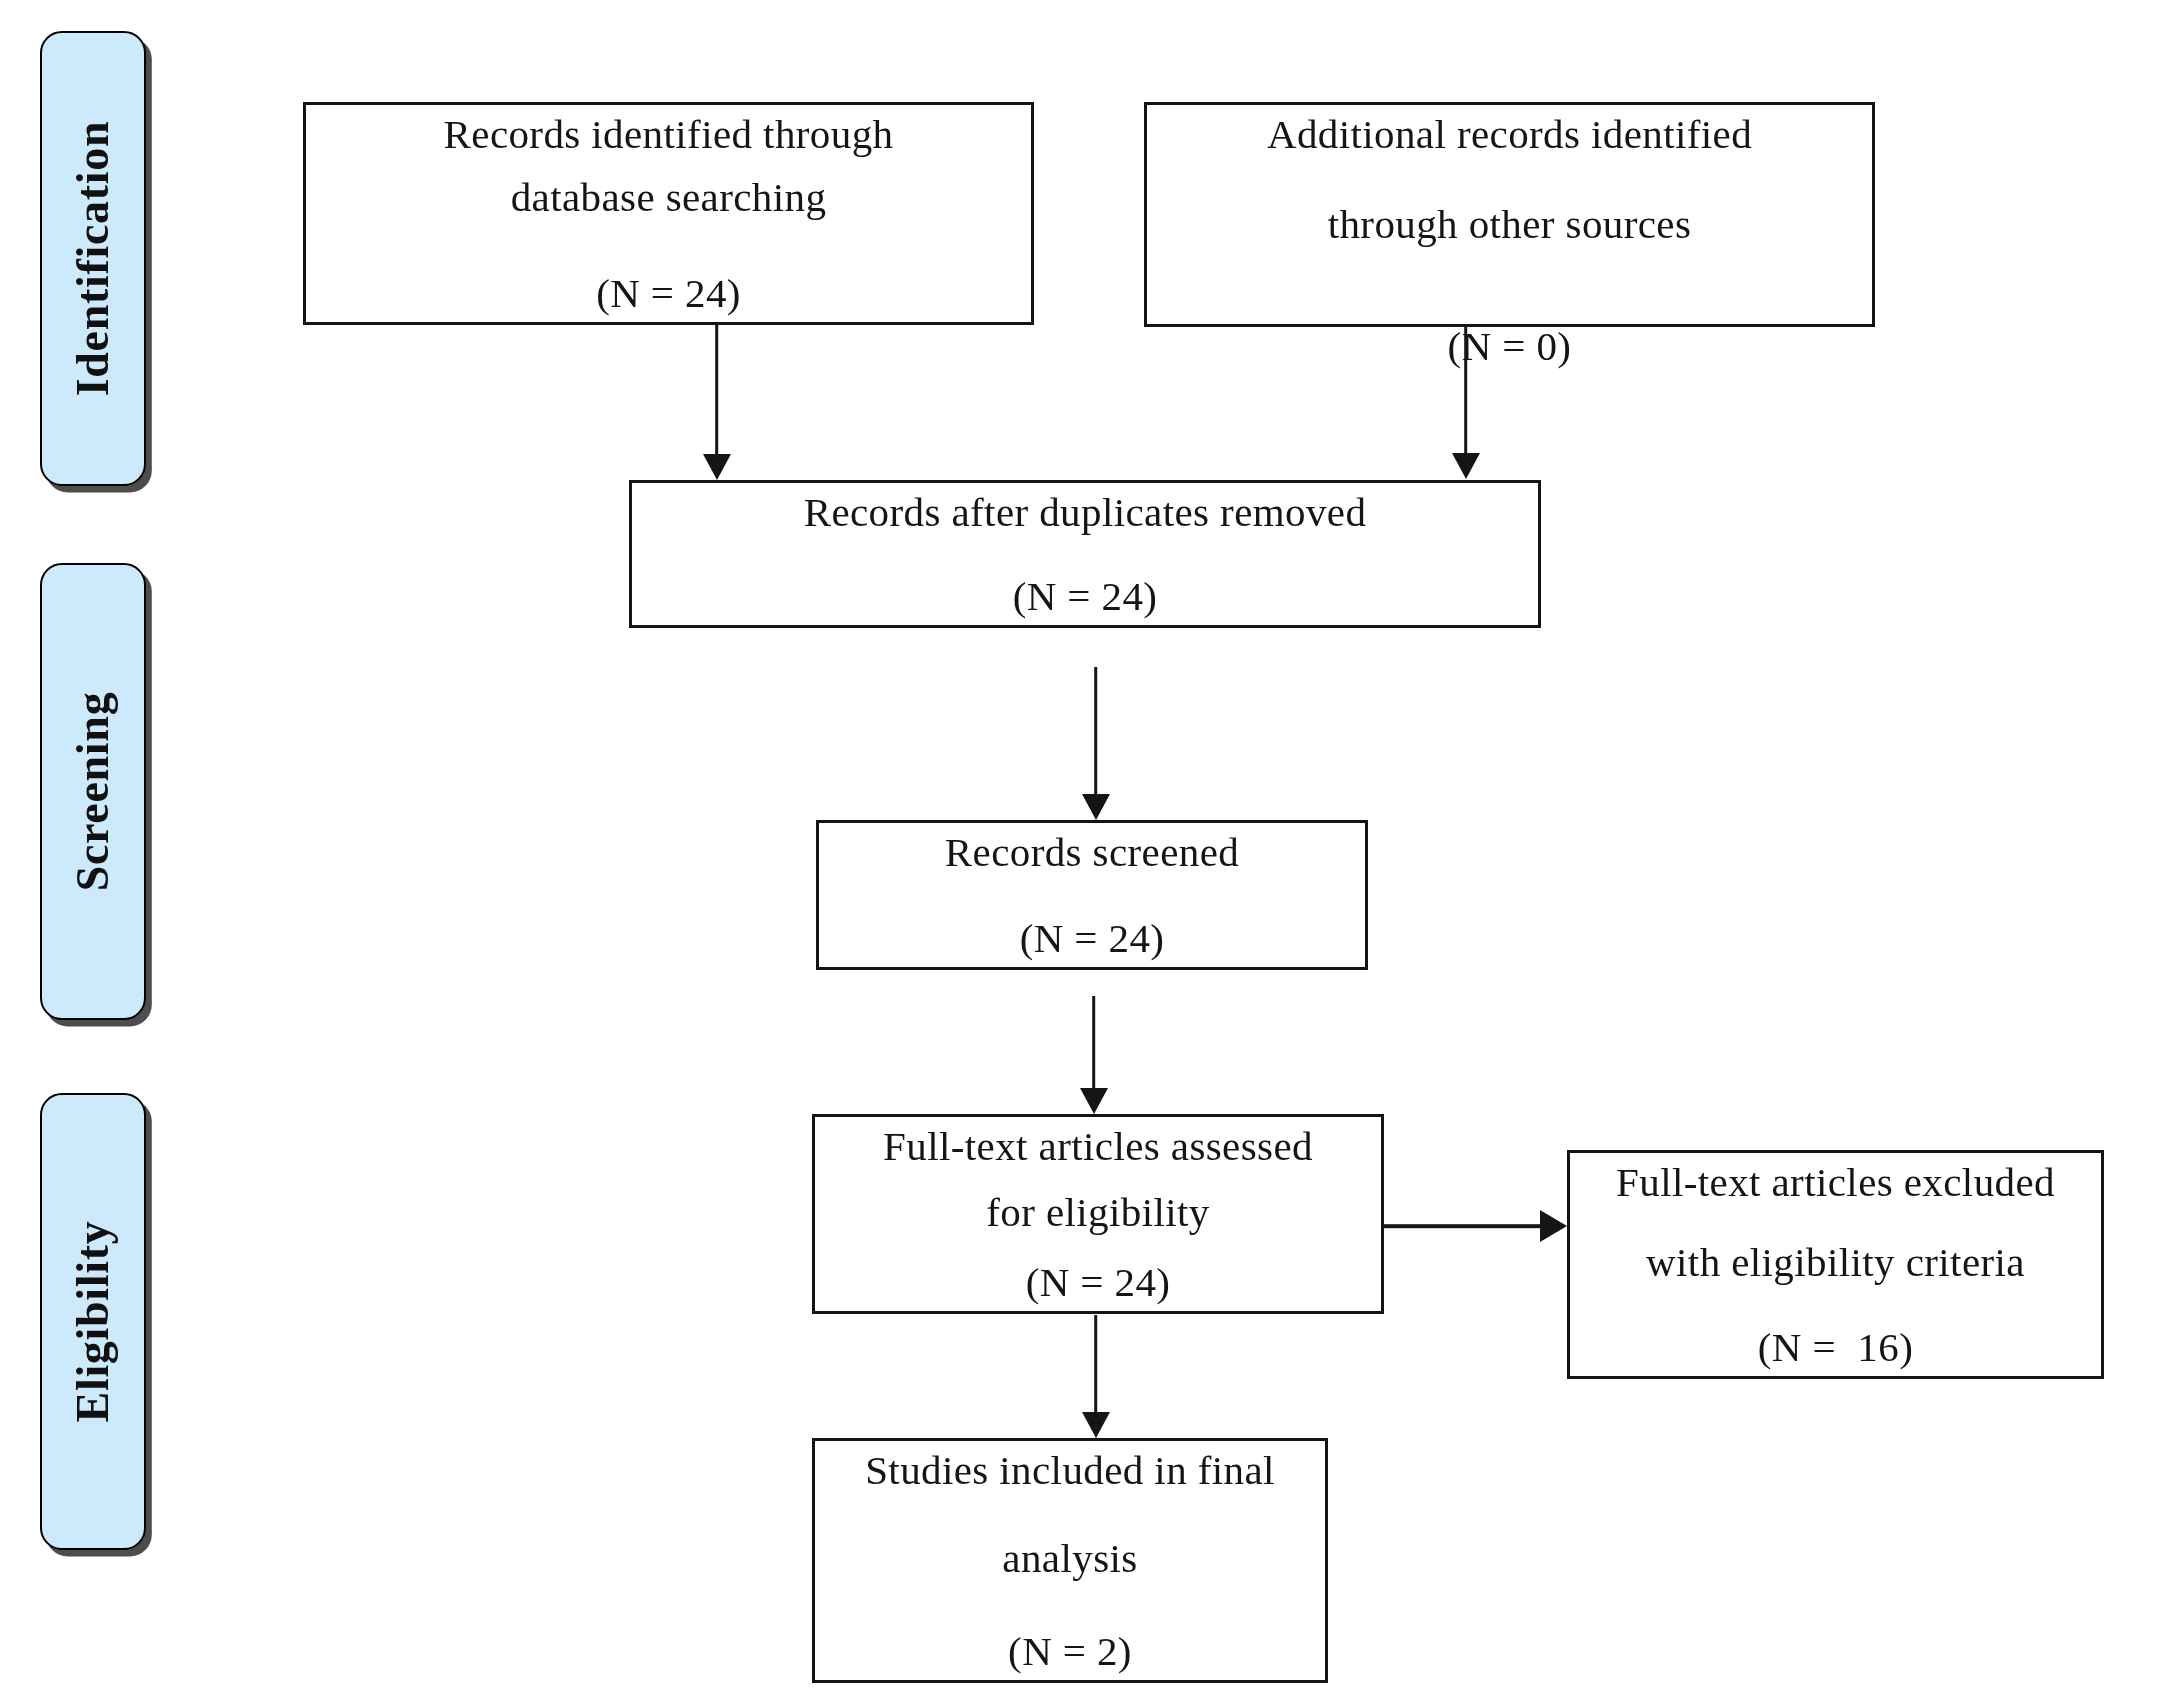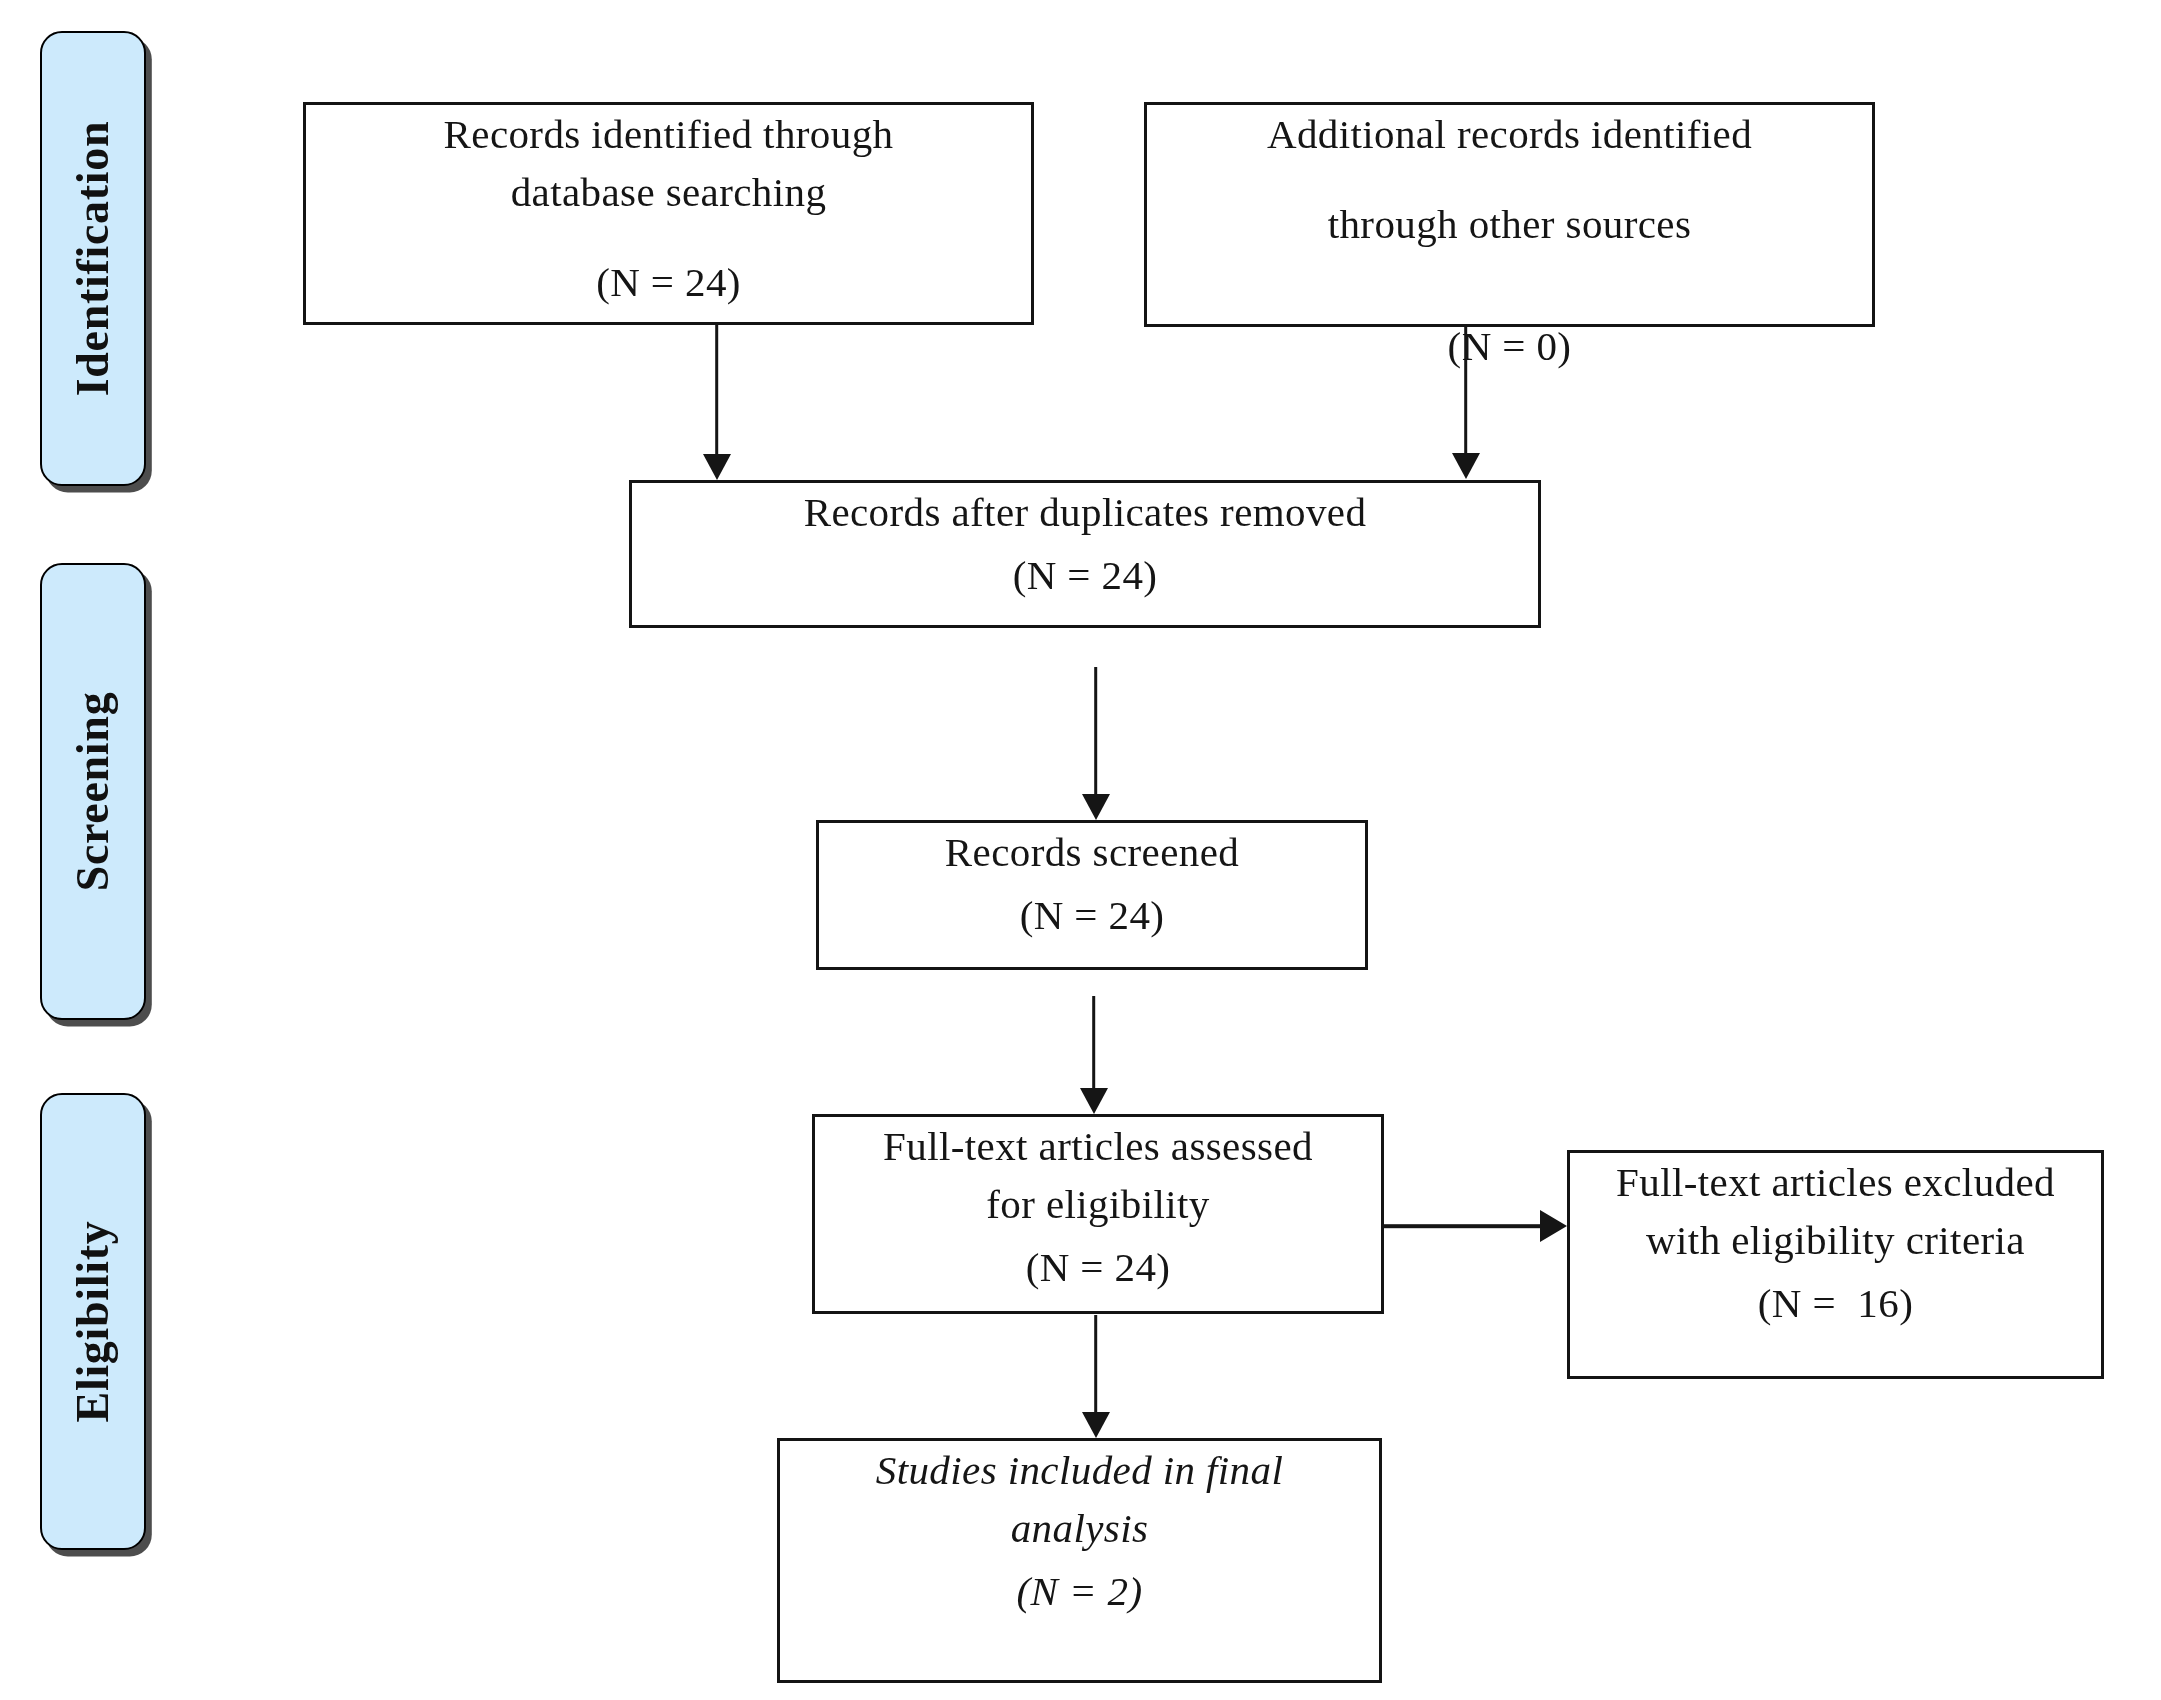--- a/index.html
+++ b/index.html
@@ -28,21 +28,21 @@
     letter-spacing:0.7px;
     color:#111111;
   }
   
   .fbox{
     position:absolute;
     background:#ffffff;
     border:3.6px solid #141414;
     box-sizing:border-box;
     display:flex;flex-direction:column;
-    align-items:center;justify-content:flex-start;
+    align-items:center;justify-content:space-between;
     text-align:center;
     font-size:41px;
     line-height:1.42;
     letter-spacing:0.4px;
   }
   .fbox .nline{margin-top:4.4px;white-space:pre-wrap;}
   .fbox .nline.gap{margin-top:32px;}
   
   .varrow{position:absolute;width:29px;}
   .varrow .shaft{
@@ -111,21 +111,21 @@
     <div>for eligibility</div>
     <div class="nline">(N = 24)</div>
   </div>
 
   <div class="fbox" style="left:1567px;top:1114px;width:537px;height:229px;margin-top:36px;">
     <div>Full-text articles excluded</div>
     <div>with eligibility criteria</div>
     <div class="nline">(N =  16)</div>
   </div>
 
-  <div class="fbox" style="left:777px;top:1438px;width:605px;height:245px;font-style:italic;">
+  <div class="fbox" style="left:812px;top:1438px;width:516px;height:245px;">
     <div>Studies included in final</div>
     <div>analysis</div>
     <div class="nline">(N = 2)</div>
   </div>
 
   <div class="varrow" style="left:702px;top:325px;height:155px;">
     <div class="shaft" style="height:130px;"></div>
     <div class="head"></div>
   </div>
 

